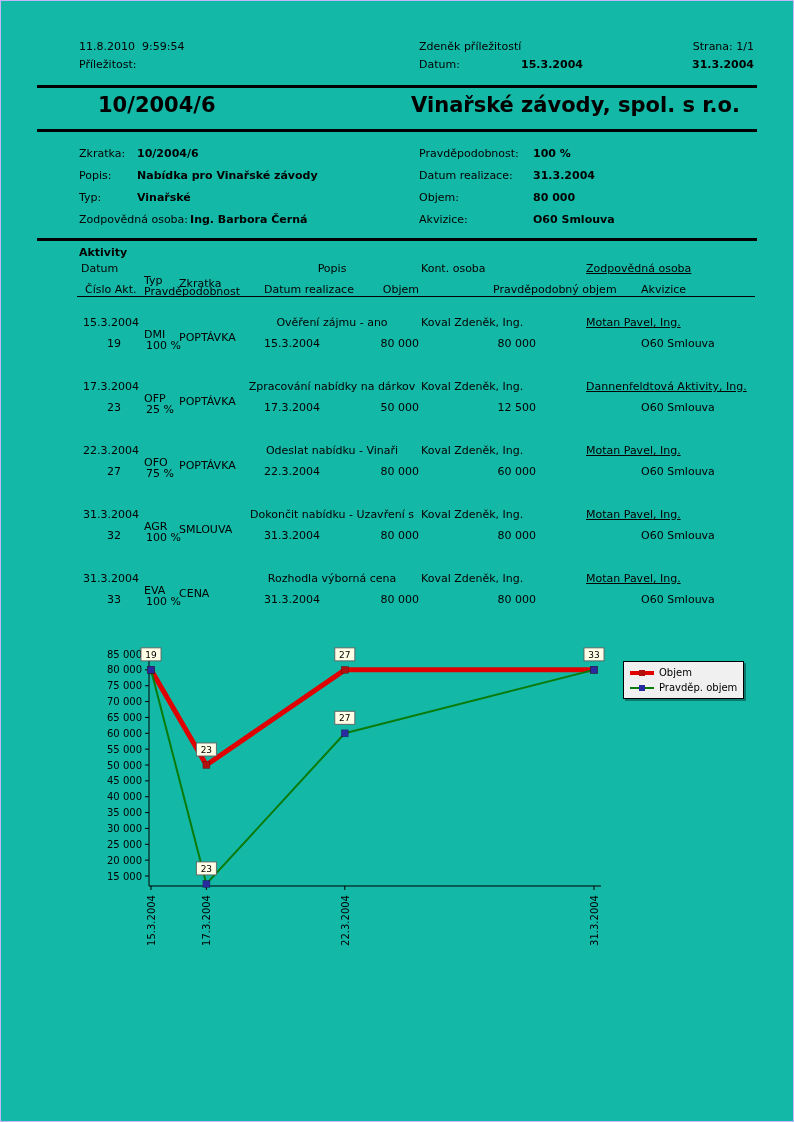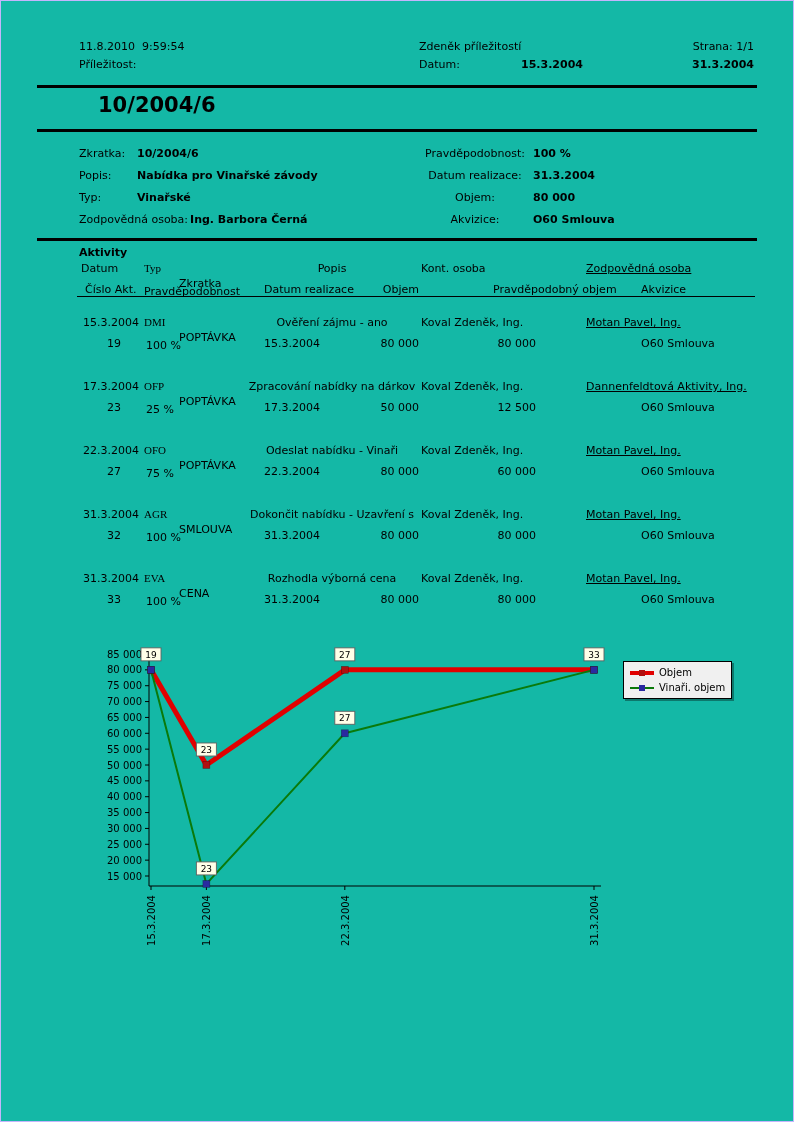--- a/index.html
+++ b/index.html
@@ -5,26 +5,26 @@
   html,body{margin:0;padding:0;background:#fff;}
   body{width:794px;height:1122px;position:relative;font-family:"DejaVu Sans",sans-serif;font-size:11px;color:#000;}
   .page{position:absolute;left:0;top:0;width:792px;height:1120px;border:1px solid #c4b5fd;background:#14b8a6;}
   .abs{position:absolute;white-space:pre;}
   .b{font-weight:bold;}
   .hr-thick{position:absolute;left:36px;right:36px;height:3px;background:#000;}
   .hr-thin{position:absolute;left:76px;right:38px;height:1px;background:#000;}
   .title-left{position:absolute;left:97px;top:92px;font-size:21px;font-weight:bold;white-space:pre;}
   .title-right{position:absolute;right:53px;top:92px;font-size:21px;font-weight:bold;white-space:pre;}
   .dlbl{display:inline-block;min-width:56px;margin-right:2px;}
-  .dlbl-wide{display:inline-block;min-width:112px;margin-right:2px;text-align:center;}
+  .dlbl-wide{display:inline-block;min-width:112px;margin-right:2px;}
   .dlbl-hdr{display:inline-block;min-width:102px;}
   .act-row{position:absolute;left:0;width:100%;height:42px;}
   .act-row span{position:absolute;white-space:pre;}
   .c-datum{left:82px;top:0;}
-  .c-typ{left:143px;top:0;font-family:Liberation Serif, serif;}
+  .c-typ{left:143px;top:12px;}
   .c-zkr{left:178px;top:15px;}
   .c-pop{left:243px;top:0;width:176px;overflow:hidden;text-align:center;}
   .c-kont{left:420px;top:0;}
   .c-zodp{left:585px;top:0;text-decoration:underline;}
   .c-cislo{left:84px;top:21px;width:36px;text-align:right;}
   .c-prav{left:145px;top:23px;}
   .c-datre{left:263px;top:21px;}
   .c-obj{left:340px;top:21px;width:78px;text-align:right;}
   .c-pobj{left:455px;top:21px;width:80px;text-align:right;}
   .c-akv{left:640px;top:21px;}
@@ -48,20 +48,21 @@
   <span class="abs" style="left:418px;top:39px">Zdeněk příležitostí</span>
   <span class="abs" style="right:39px;top:39px">Strana: 1/1</span>
 
   <span class="abs" style="left:78px;top:57px">Příležitost:</span>
   <span class="abs" style="left:418px;top:57px"><span class="dlbl-hdr">Datum:</span><span class="b">15.3.2004</span></span>
   <span class="abs b" style="right:39px;top:57px">31.3.2004</span>
 
   <div class="hr-thick" style="top:84px"></div>
 
   <span class="title-left">10/2004/6</span>
+  <span class="title-right">Vinařské závody, spol. s r.o.</span>
 
   <div class="hr-thick" style="top:128px"></div>
 
   <div class="abs" style="left:78px;top:146px"><span class="dlbl">Zkratka:</span><span class="b">10/2004/6</span></div>
   <div class="abs" style="left:78px;top:168px"><span class="dlbl">Popis:</span><span class="b">Nabídka pro Vinařské závody</span></div>
   <div class="abs" style="left:78px;top:190px"><span class="dlbl">Typ:</span><span class="b">Vinařské</span></div>
   <div class="abs" style="left:78px;top:212px"><span class="dlbl">Zodpovědná osoba:</span><span class="b">Ing. Barbora Černá</span></div>
 
   <div class="abs" style="left:418px;top:146px"><span class="dlbl-wide">Pravděpodobnost:</span><span class="b">100 %</span></div>
   <div class="abs" style="left:418px;top:168px"><span class="dlbl-wide">Datum realizace:</span><span class="b">31.3.2004</span></div>
@@ -235,18 +236,18 @@
             <span class="lg-line" style="background: rgb(225, 0, 0); height: 4px;"></span>
             <span class="lg-mark" style="background: rgb(176, 16, 16);"></span>
           </span>
         <span>Objem</span>
       </div>
       <div class="legend-entry">
         <span class="lg-sample">
             <span class="lg-line" style="background: rgb(10, 122, 10); height: 2px;"></span>
             <span class="lg-mark" style="background: rgb(42, 42, 160);"></span>
           </span>
-        <span>Vinaři. objem</span>
+        <span>Pravděp. objem</span>
       </div>
     </div>
   </div>
 
 </div>
 
 </body></html>

